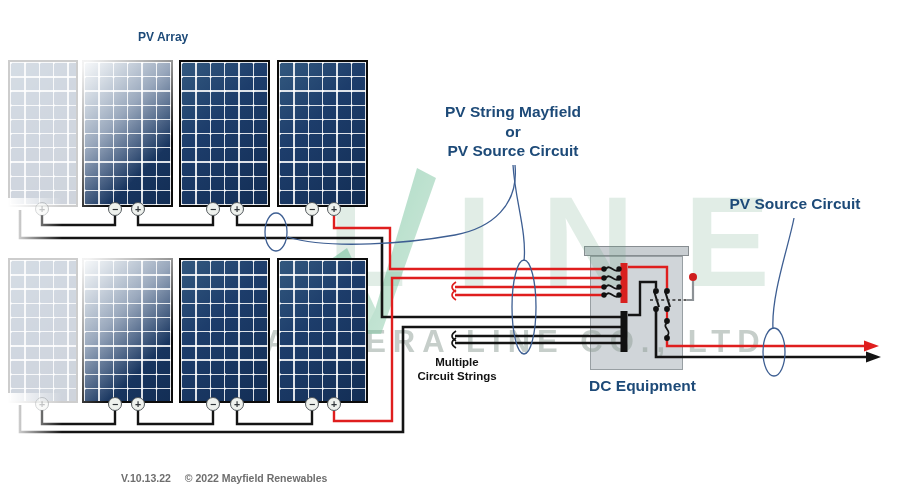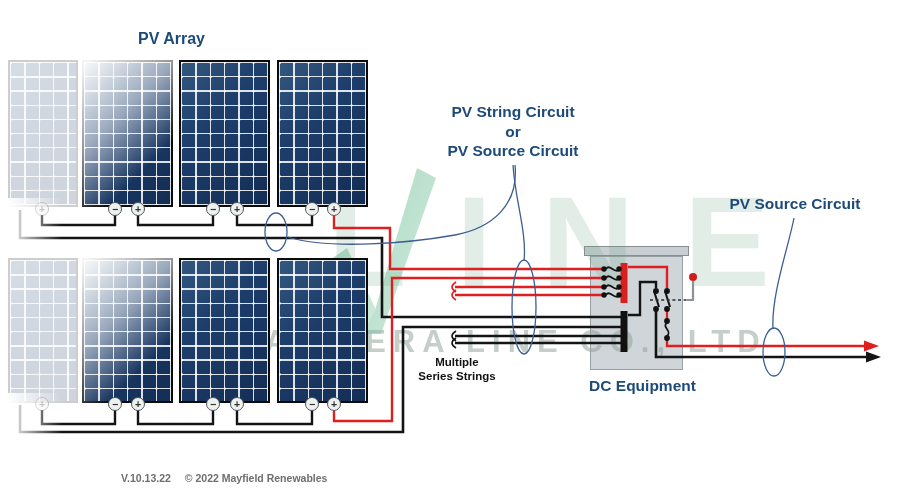--- a/index.html
+++ b/index.html
@@ -39,21 +39,21 @@
         background:#eef1ed;border:1.5px solid #50565a;box-sizing:border-box;
         display:flex;align-items:center;justify-content:center;
         font-size:10.5px;font-weight:700;color:#2f3438;}
   .term.ghost{opacity:.45;}
 
   
   #wires{position:absolute;left:0;top:0;z-index:4;}
 
   
   .lbl{position:absolute;z-index:6;color:#1d4a78;font-weight:700;text-align:center;}
-  #lbl-pv-array{left:138px;top:30px;width:120px;font-size:16px;text-align:left;}
+  #lbl-pv-array{left:138px;top:30px;width:120px;font-size:12px;text-align:left;}
   #lbl-string{left:423px;top:102px;width:180px;font-size:15.5px;line-height:19.5px;}
   #lbl-source{left:714px;top:195px;width:162px;font-size:15.5px;}
   #lbl-combiner{left:585px;top:377px;width:115px;font-size:15.5px;}
   #lbl-multi{left:397px;top:356px;width:120px;font-size:11.5px;line-height:13.5px;
              color:#111;font-weight:700;}
   #footnote{left:121px;top:453px;width:420px;font-size:12.5px;color:#111;text-align:left;}
   #version-line{left:121px;top:472px;width:420px;font-size:10.5px;color:#6e6e6e;
                 font-weight:700;text-align:left;}
   #version-line .cr{margin-left:14px;}
 
@@ -206,28 +206,28 @@
 
     <g stroke="#3d5e92" stroke-width="1.3" fill="none">
       <path d="M515 165 C519 205 492 228 455 235 C410 243 330 250 288 237"></path>
       <path d="M513 165 C515 200 527 232 524 261"></path>
       <path d="M794 218 C789 245 771 295 773 329"></path>
     </g>
   </svg>
 
   <div class="lbl" id="lbl-pv-array">PV Array</div>
   <div class="lbl" id="lbl-string">
-    <div>PV String Circuit</div>
+    <div>PV String Mayfield</div>
     <div>or</div>
     <div>PV Source Circuit</div>
   </div>
   <div class="lbl" id="lbl-source">PV Source Circuit</div>
   <div class="lbl" id="lbl-multi">
     <div>Multiple</div>
-    <div>Series Strings</div>
+    <div>Circuit Strings</div>
   </div>
   <div class="lbl" id="lbl-combiner">DC Equipment</div>
 
   <div class="lbl" id="version-line">
     <span>V.10.13.22</span><span class="cr">© 2022 Mayfield Renewables</span>
   </div>
 
   <div class="fade" style="top:198px"></div>
   <div class="fade" style="top:393px"></div>
 </div>

